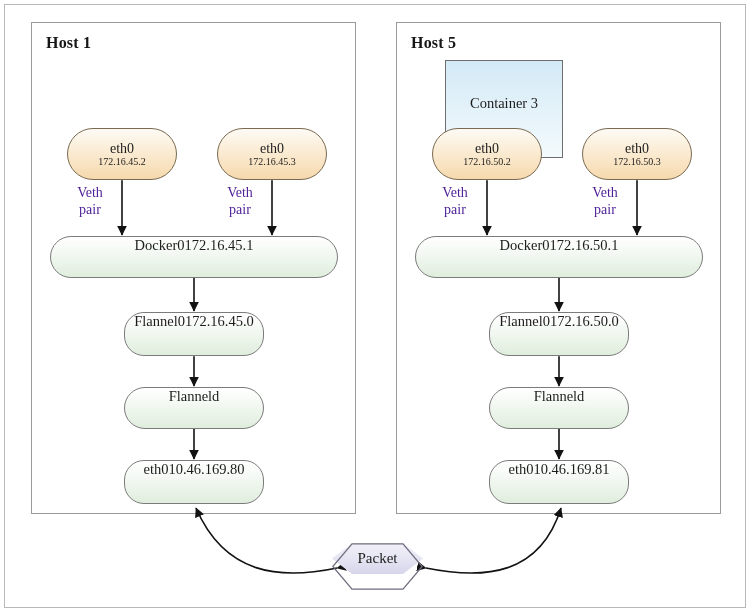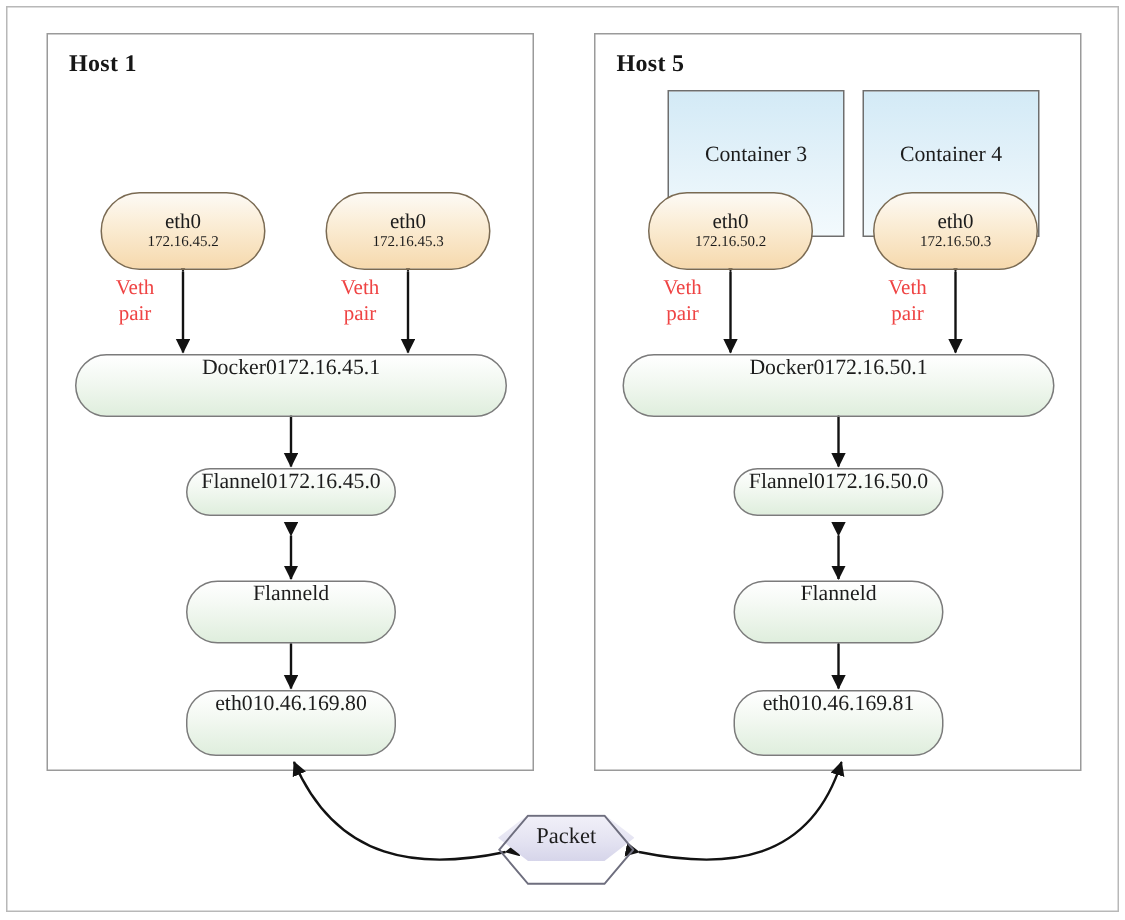--- a/index.html
+++ b/index.html
@@ -96,31 +96,31 @@
     flex-direction: row;
     align-items: flex-start;
     justify-content: center;
     line-height: 1.14;
     z-index: 2;
   }
   .pill .l1 { font-size: 14.5px; color: #1c1c1c; }
   .pill .l2 { font-size: 14.5px; color: #1c1c1c; }
 
   .pill.docker { width: 288px; height: 42px; border-radius: 21px; }
-  .pill.flannel0 { width: 140px; height: 32px; border-radius: 20px; }
+  .pill.flannel0 { width: 140px; height: 44px; border-radius: 20px; }
   .pill.flanneld { width: 140px; height: 42px; border-radius: 21px; }
   .pill.hosteth { width: 140px; height: 44px; border-radius: 20px; }
 
   
   .veth-label {
     position: absolute;
     width: 52px;
     text-align: center;
     font-size: 14px;
-    color: #ef4444;
+    color: #4c1d95;
     line-height: 1.18;
   }
 
   
   .packet {
     position: absolute;
     left: 332px;
     top: 543px;
     width: 91px;
     height: 31px;
@@ -238,23 +238,20 @@
   </div>
 
   <div class="container-box" style="left:445px; top:60px;">
     <div class="container-label">Container 3</div>
   </div>
   <div class="eth-node" style="left:432px; top:128px;">
     <span class="l1">eth0</span>
     <span class="l2">172.16.50.2</span>
   </div>
 
-  <div class="container-box" style="left:575px; top:60px;">
-    <div class="container-label">Container 4</div>
-  </div>
   <div class="eth-node" style="left:582px; top:128px;">
     <span class="l1">eth0</span>
     <span class="l2">172.16.50.3</span>
   </div>
 
   <div class="veth-label" style="left:429px; top:185px;">
     <div>Veth</div>
     <div>pair</div>
   </div>
   <div class="veth-label" style="left:579px; top:185px;">

